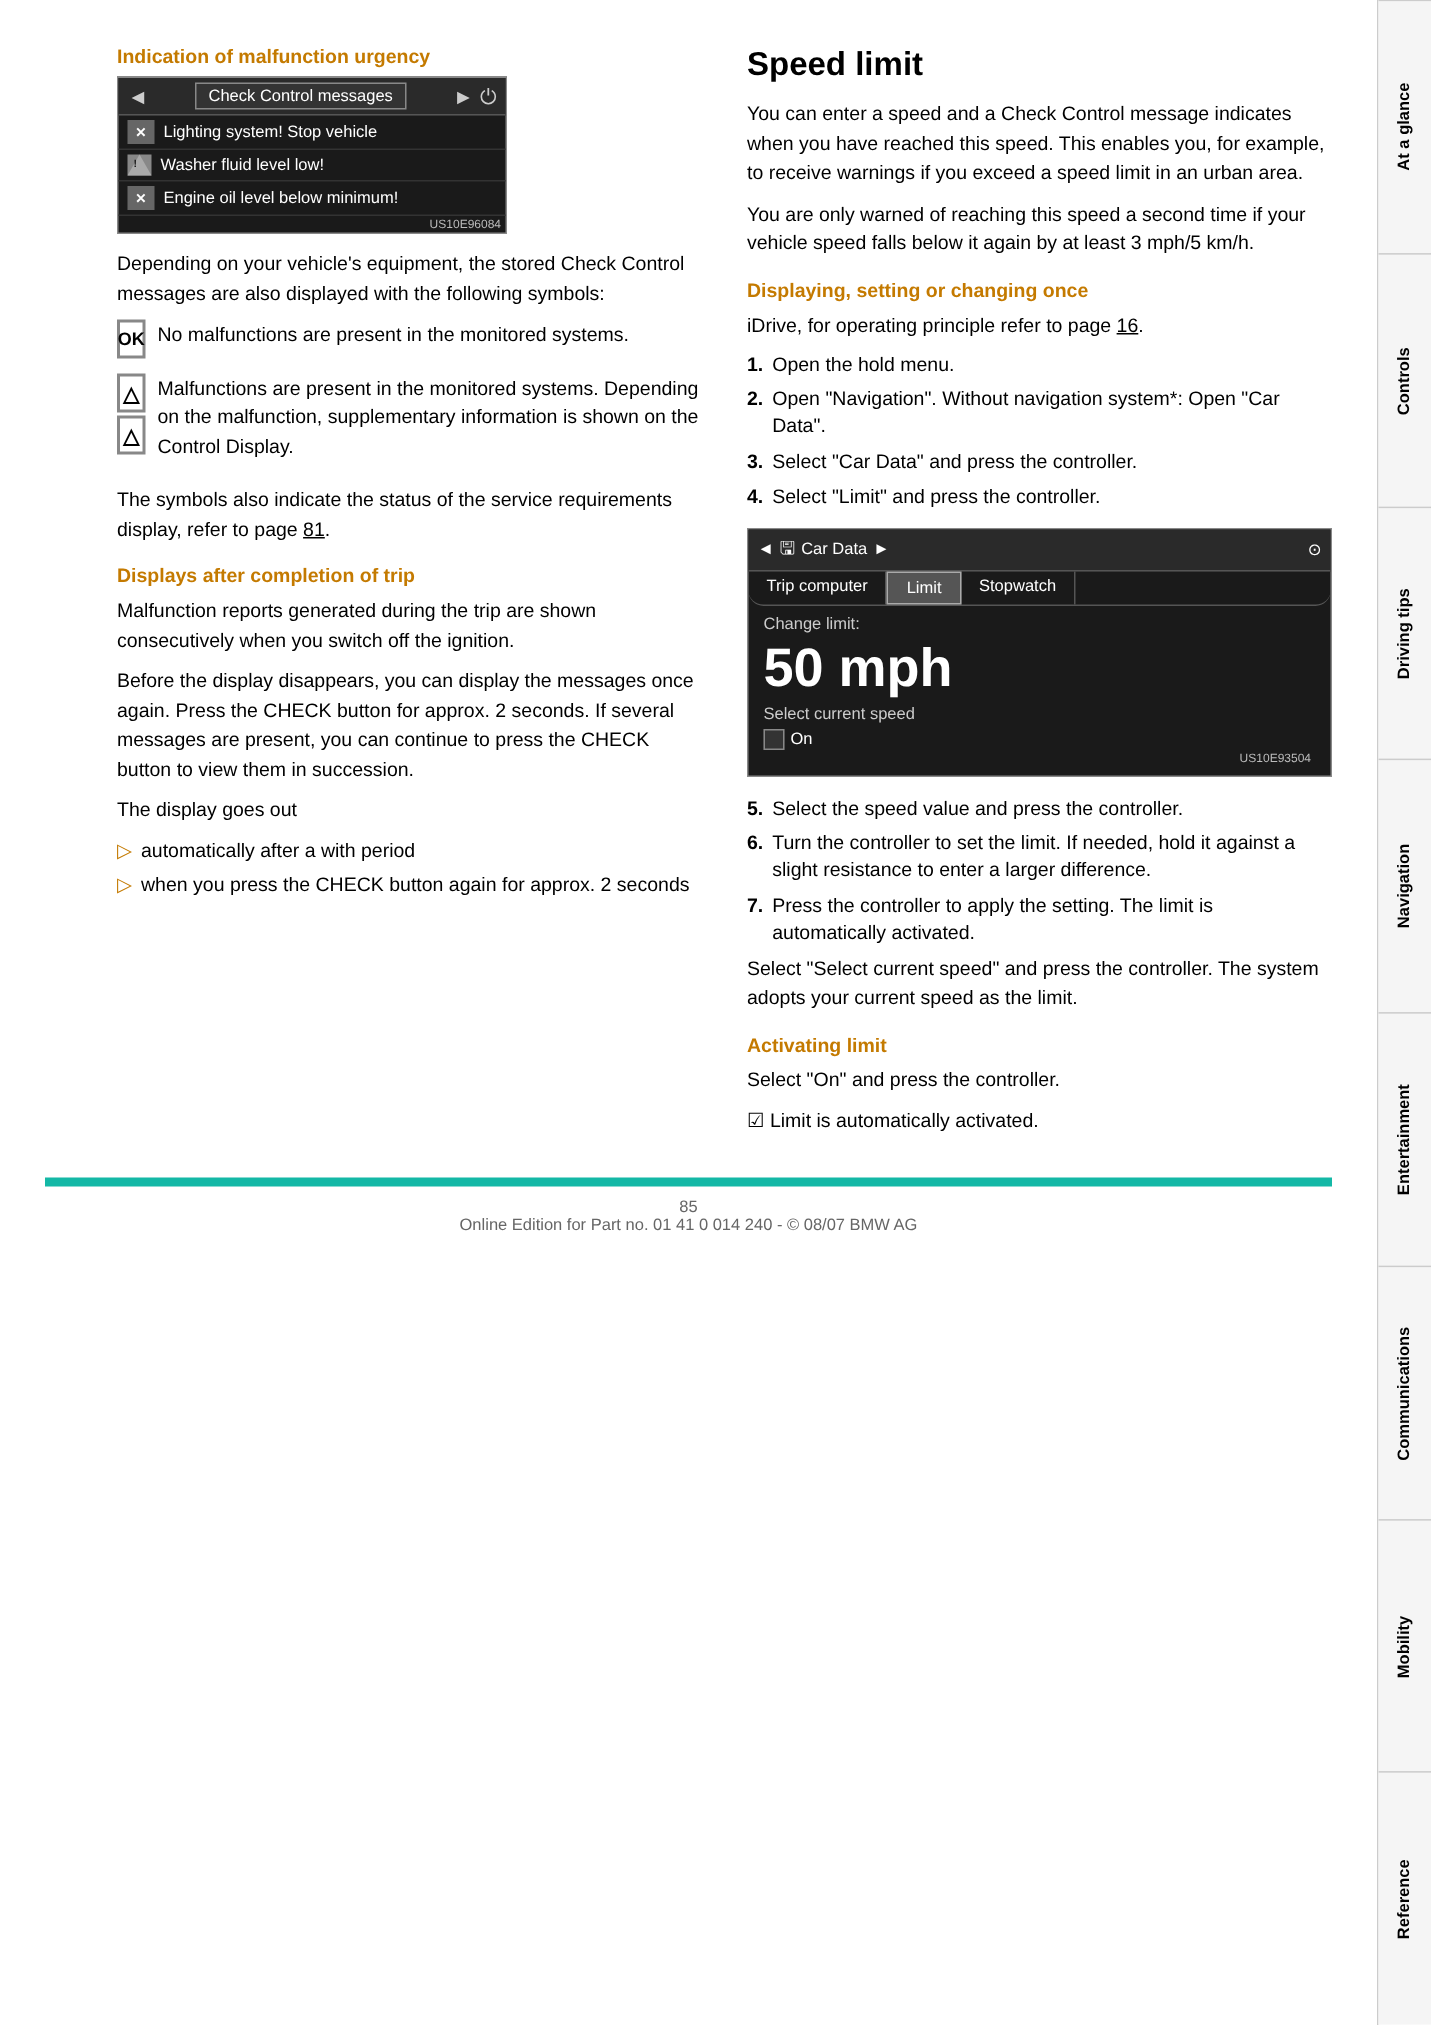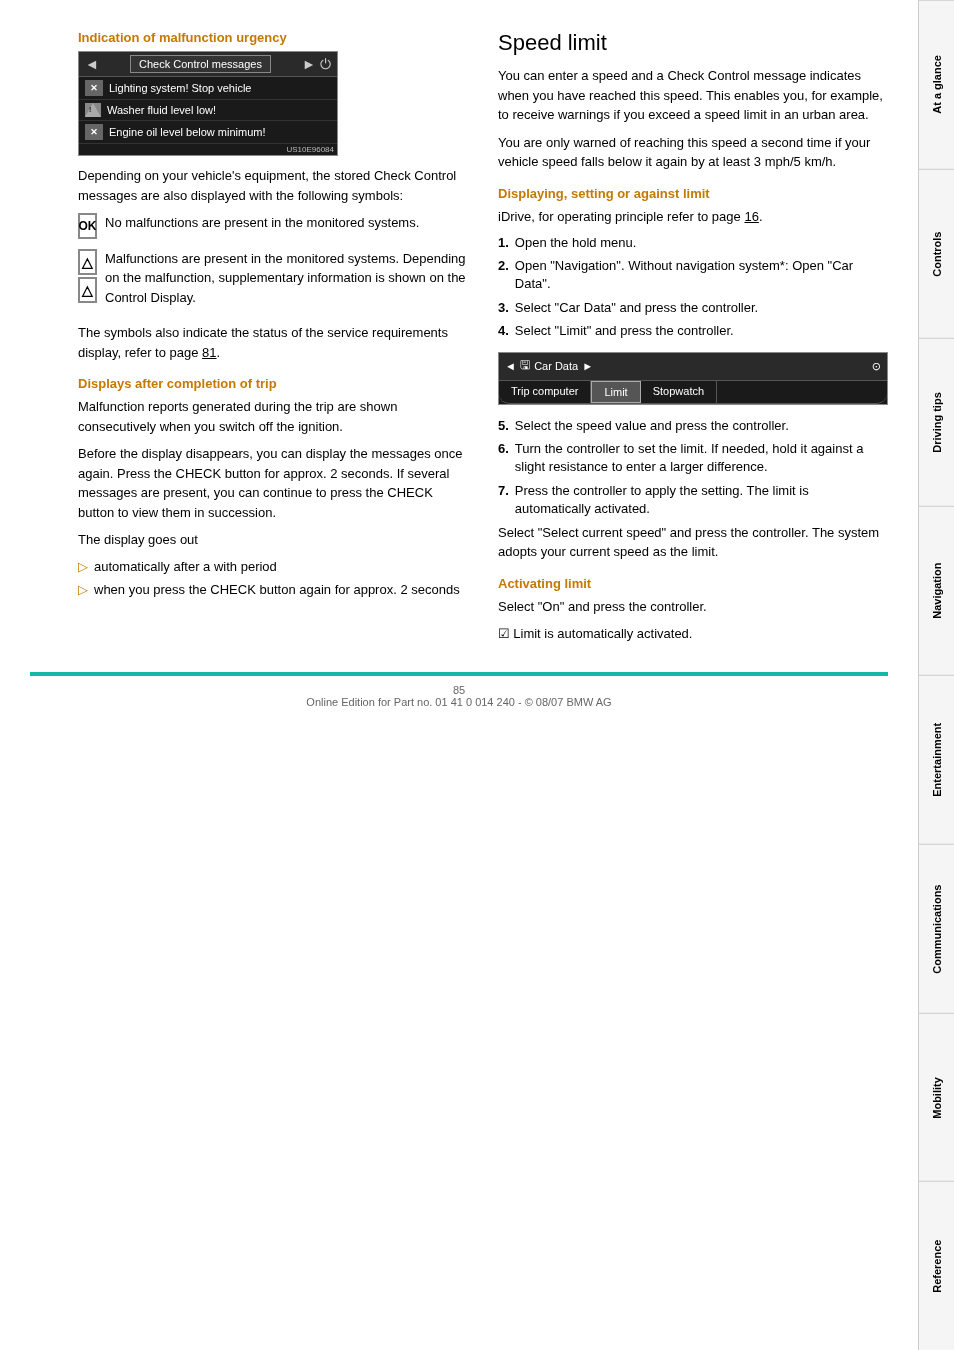--- a/index.html
+++ b/index.html
@@ -76,21 +76,21 @@
       margin-bottom: 6px;
       margin-top: 14px;
     }
     .section-header:first-child {
       margin-top: 0;
     }
 
     
     .main-title {
       font-size: 22px;
-      font-weight: normal;
+      font-weight: bold;
       margin-bottom: 10px;
     }
 
     
     .check-control-box {
       border: 1px solid #888;
       background: #1a1a1a;
       color: #fff;
       width: 260px;
       margin-bottom: 10px;
@@ -278,21 +278,21 @@
       margin-bottom: 8px;
     }
 
     
     .page-footer {
       text-align: center;
       font-size: 11px;
       color: #666;
       margin-top: 20px;
       padding-top: 8px;
-      border-top: 4px solid #14b8a6;
+      border-top: 6px solid #14b8a6;
     }
 
     
     .checkmark-icon {
       color: #000;
       font-size: 13px;
     }
 
     
     .page-ref {
@@ -387,21 +387,21 @@
           </li>
         </ul>
       </div>
 
       <div class="right-col">
         <h1 class="main-title">Speed limit</h1>
 
         <p>You can enter a speed and a Check Control message indicates when you have reached this speed. This enables you, for example, to receive warnings if you exceed a speed limit in an urban area.</p>
         <p>You are only warned of reaching this speed a second time if your vehicle speed falls below it again by at least 3 mph/5 km/h.</p>
 
-        <div class="section-header">Displaying, setting or against limit</div>
+        <div class="section-header">Displaying, setting or changing once</div>
 
         <p>
           iDrive, for operating principle refer to page <span class="page-ref">16</span>.
         </p>
 
         <ol class="numbered-list">
           <li>
             <span class="num">1.</span>
             <span>Open the hold menu.</span>
           </li>
@@ -433,20 +433,30 @@
             <div class="idrive-tab">
               <span>Trip computer</span>
             </div>
             <div class="idrive-tab selected">
               <span>Limit</span>
             </div>
             <div class="idrive-tab">
               <span>Stopwatch</span>
             </div>
           </div>
+          <div class="idrive-body">
+            <div class="idrive-change-label">Change limit:</div>
+            <div class="idrive-speed">50 mph</div>
+            <div class="idrive-select-speed">Select current speed</div>
+            <div class="idrive-on-row">
+              <div class="idrive-checkbox"></div>
+              <span>On</span>
+            </div>
+            <div class="img-watermark">US10E93504</div>
+          </div>
         </div>
 
         <ol class="numbered-list" start="5">
           <li>
             <span class="num">5.</span>
             <span>Select the speed value and press the controller.</span>
           </li>
           <li>
             <span class="num">6.</span>
             <span>Turn the controller to set the limit. If needed, hold it against a slight resistance to enter a larger difference.</span>

